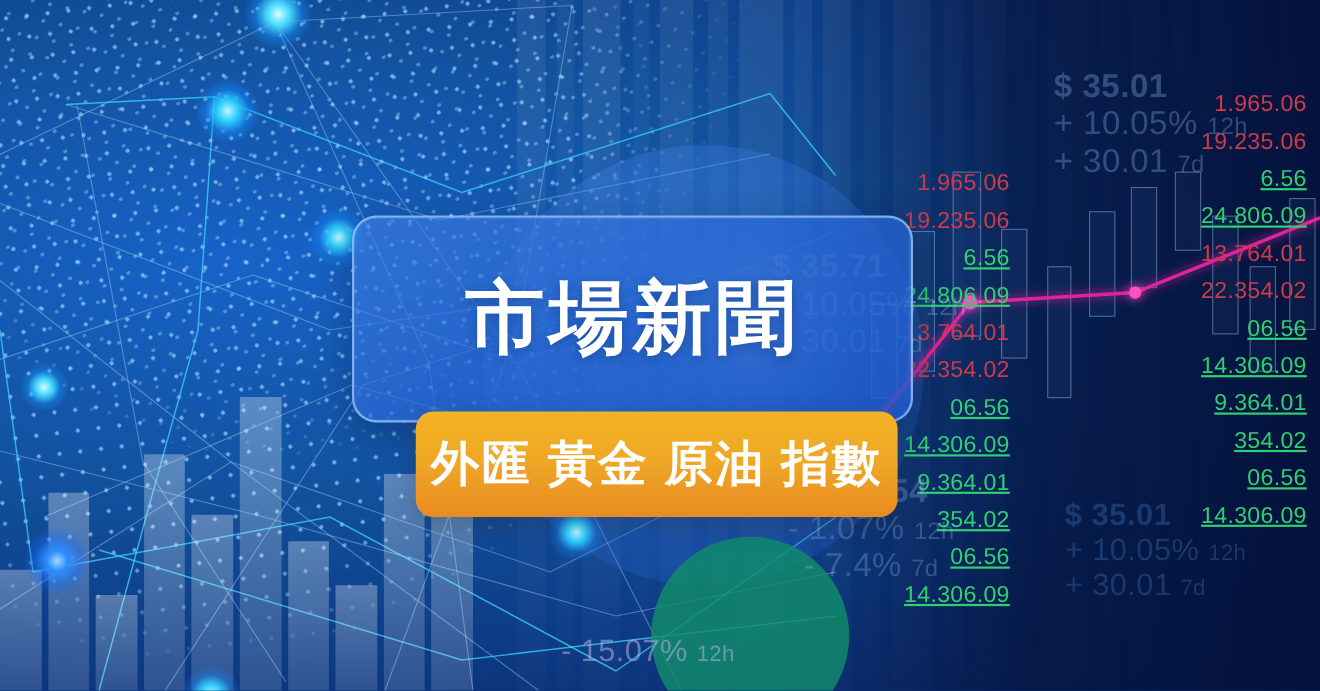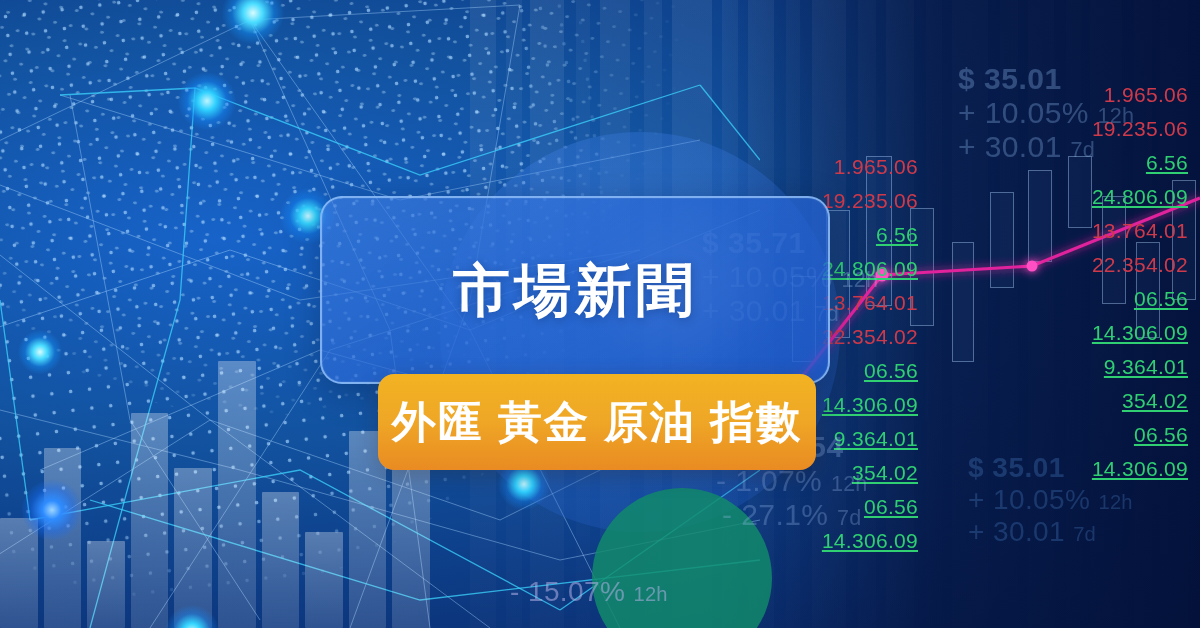--- a/index.html
+++ b/index.html
@@ -121,21 +121,21 @@
     width:510px; height:188px;
     border-radius:22px;
     background:linear-gradient(150deg, rgba(63,126,223,.62) 0%, rgba(41,104,214,.72) 45%, rgba(31,91,205,.80) 100%);
     border:2px solid rgba(162,206,255,.72);
     box-shadow:0 0 0 1px rgba(255,255,255,.06) inset, 0 8px 34px rgba(3,18,50,.30);
     display:flex; align-items:center; justify-content:center;
     overflow:hidden;
   }
   .card-title{
     color:#ffffff;
-    font-size:57px;
+    font-size:72px;
     font-weight:700;
     letter-spacing:4px;
     line-height:1;
     text-shadow:0 2px 10px rgba(5,25,70,.30);
     position:relative; z-index:2;
   }
 
   
   .pill{
     position:absolute; left:378px; top:374px;
@@ -324,21 +324,21 @@
     </div>
   </div>
 
   <div class="quote" style="left:716px;top:430px;font-size:30px;color:rgba(160,195,245,.28);text-align:center;">
     <div class="q-price">$ 1.354</div>
     <div class="q-row">
       <span>- 1.07%</span>
       <span class="q-per">12h</span>
     </div>
     <div class="q-row">
-      <span>- 27.1%</span>
+      <span>- 7.4%</span>
       <span class="q-per">7d</span>
     </div>
   </div>
 
   <div class="quote" style="left:968px;top:452px;font-size:28px;color:rgba(90,150,225,.26);">
     <div class="q-price">$ 35.01</div>
     <div class="q-row">
       <span>+ 10.05%</span>
       <span class="q-per">12h</span>
     </div>

